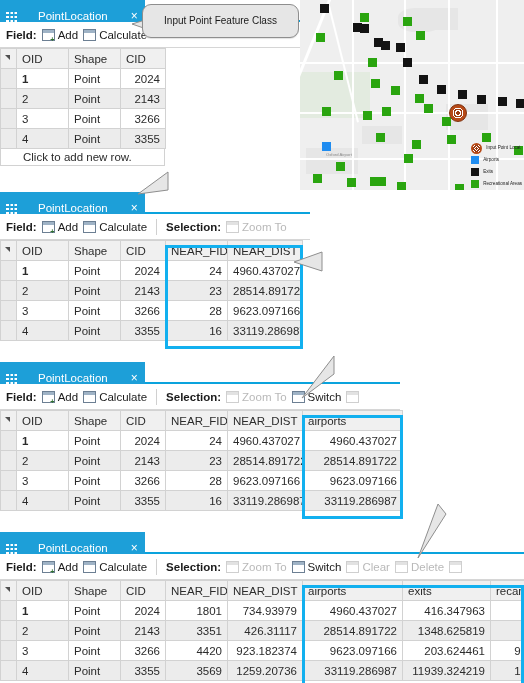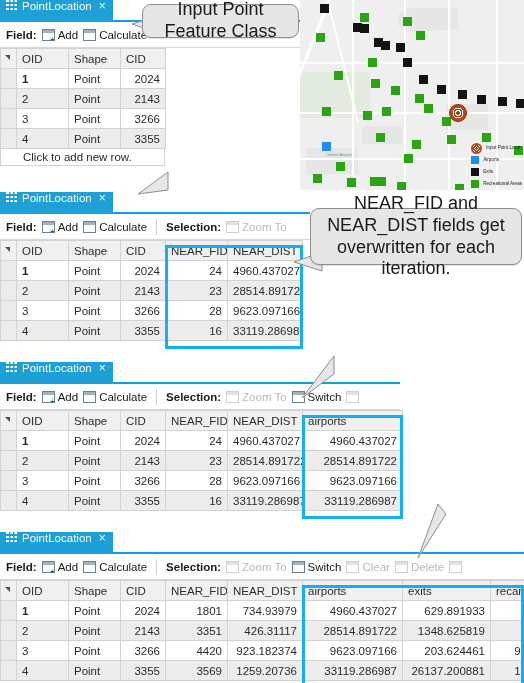--- a/index.html
+++ b/index.html
@@ -52,21 +52,21 @@
 
   
   .panel { position: absolute; left: 0; background: #ffffff; }
   .tabbar {
     height: 22px; background: #ffffff; position: relative;
     border-bottom: 2px solid #0aa3dd;
     display: flex; align-items: stretch;
   }
   .tab {
     background: #1d9fd8; color: #ffffff;
-    display: flex; align-items: flex-start; gap: 5px;
+    display: flex; align-items: flex-end; gap: 21px;
     padding: 0 7px 0 6px; font-size: 11.5px;
     height: 22px;
   }
   .tab .grid-ic {
     width: 11px; height: 10px;
     background:
       linear-gradient(#fff,#fff) 0 0/100% 2px no-repeat,
       linear-gradient(#fff,#fff) 0 4px/100% 2px no-repeat,
       linear-gradient(#fff,#fff) 0 8px/100% 2px no-repeat;
     position: relative; flex: none;
@@ -122,21 +122,21 @@
     position: absolute; border: 3px solid #12b0ef; pointer-events:none;
   }
 
   
   .callout {
     position: absolute;
     background: #e6e6e6;
     border: 1px solid #8e8e8e;
     border-radius: 9px;
     color: #1a1a1a;
-    font-size: 18px;
+    font-size: 10px;
     line-height: 1.22;
     text-align: center;
     display: flex; align-items: center; justify-content: center;
     padding: 4px 7px;
     box-shadow: 0 1px 1px rgba(0,0,0,.12);
     z-index: 20;
   }
   .tail { position: absolute; z-index: 19; }
   .tail svg { display:block; }
 </style>
@@ -569,21 +569,21 @@
         <th>recareas</th>
       </tr>
       <tr>
         <td class="rowhdr"></td>
         <td class="sel-first">1</td>
         <td>Point</td>
         <td class="num">2024</td>
         <td class="num">1801</td>
         <td class="num">734.93979</td>
         <td class="num">4960.437027</td>
-        <td class="num">629.891933</td>
+        <td class="num">416.347963</td>
         <td class="num">734.93979</td>
       </tr>
       <tr class="alt">
         <td class="rowhdr"></td>
         <td>2</td>
         <td>Point</td>
         <td class="num">2143</td>
         <td class="num">3351</td>
         <td class="num">426.31117</td>
         <td class="num">28514.891722</td>
@@ -602,21 +602,21 @@
         <td class="num">923.182374</td>
       </tr>
       <tr class="alt">
         <td class="rowhdr"></td>
         <td>4</td>
         <td>Point</td>
         <td class="num">3355</td>
         <td class="num">3569</td>
         <td class="num">1259.20736</td>
         <td class="num">33119.286987</td>
-        <td class="num">26137.200881</td>
+        <td class="num">11939.324219</td>
         <td class="num">1259.20736</td>
       </tr>
     </tbody>
       </table>
     <div class="hl" style="left:302px; top:53px; width:222px; height:104px;"></div>
   </div>
 
   <div class="tail" style="left:130px;top:14px;">
     <svg width="30" height="26" viewBox="0 0 30 26">
         <path d="M28 2 L2 10 L28 19 Z" fill="#e6e6e6" stroke="#8e8e8e" stroke-width="1"></path>
@@ -639,17 +639,16 @@
   </div>
   <div class="tail" style="left:408px;top:502px;">
     <svg width="40" height="58" viewBox="0 0 40 58">
         <path d="M30 2 L10 56 L38 12 Z" fill="#e6e6e6" stroke="#8e8e8e" stroke-width="1"></path>
       </svg>
   </div>
 
   <div class="callout" style="left:142px; top:4px; width:157px; height:34px;">Input Point Feature Class</div>
 
 
-  <div class="callout" style="left:310px; top:208px; width:212px; height:57px;">NEAR_FID and NEAR_DIST fields get overwritten for each iteration.</div>
 
 
 
 </div>
 
 </body></html>

